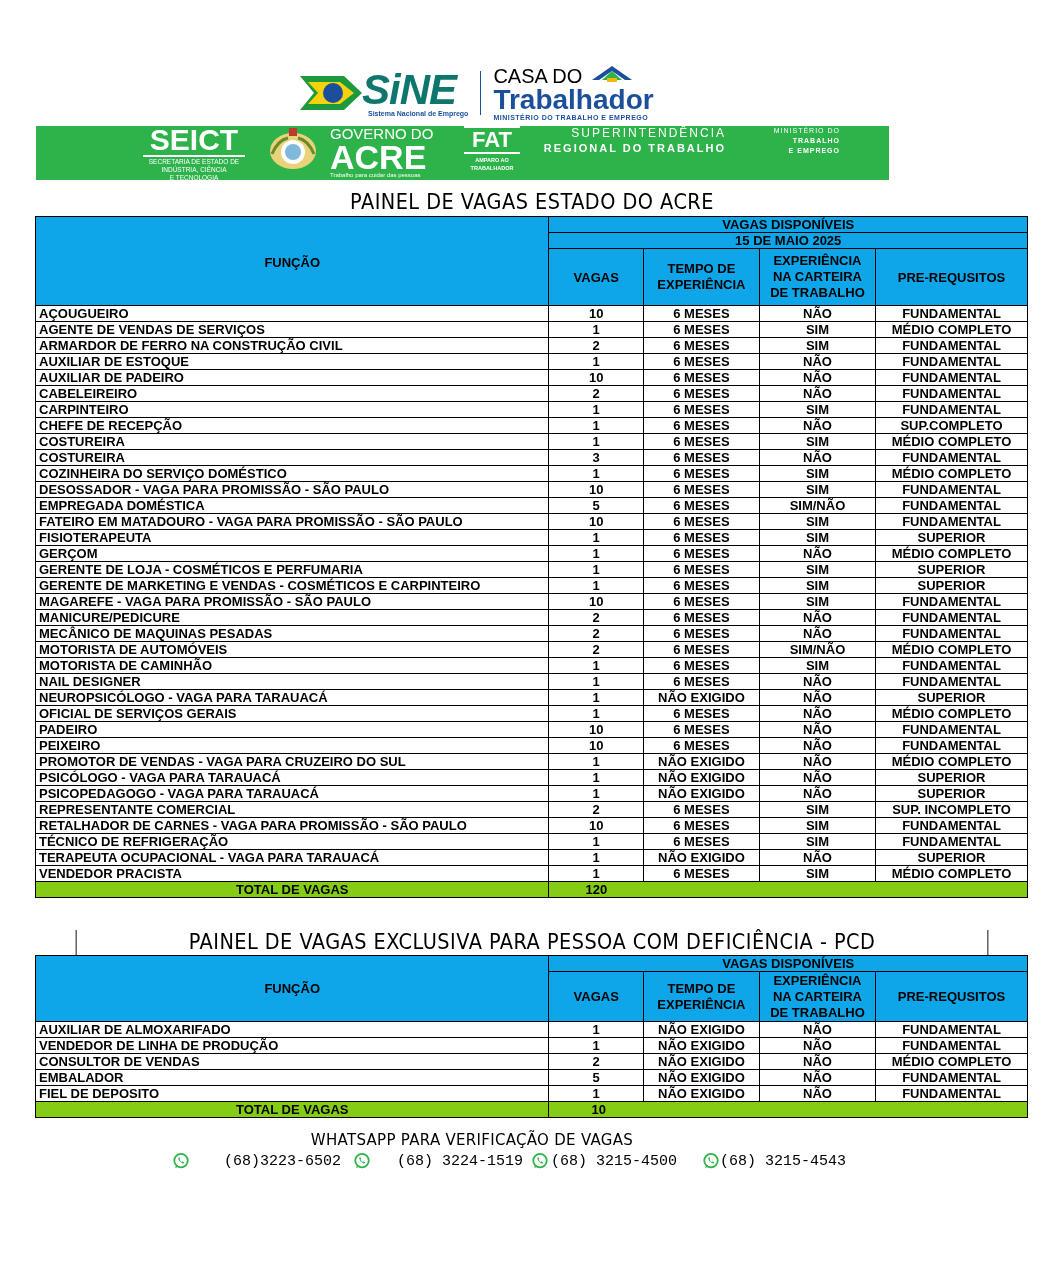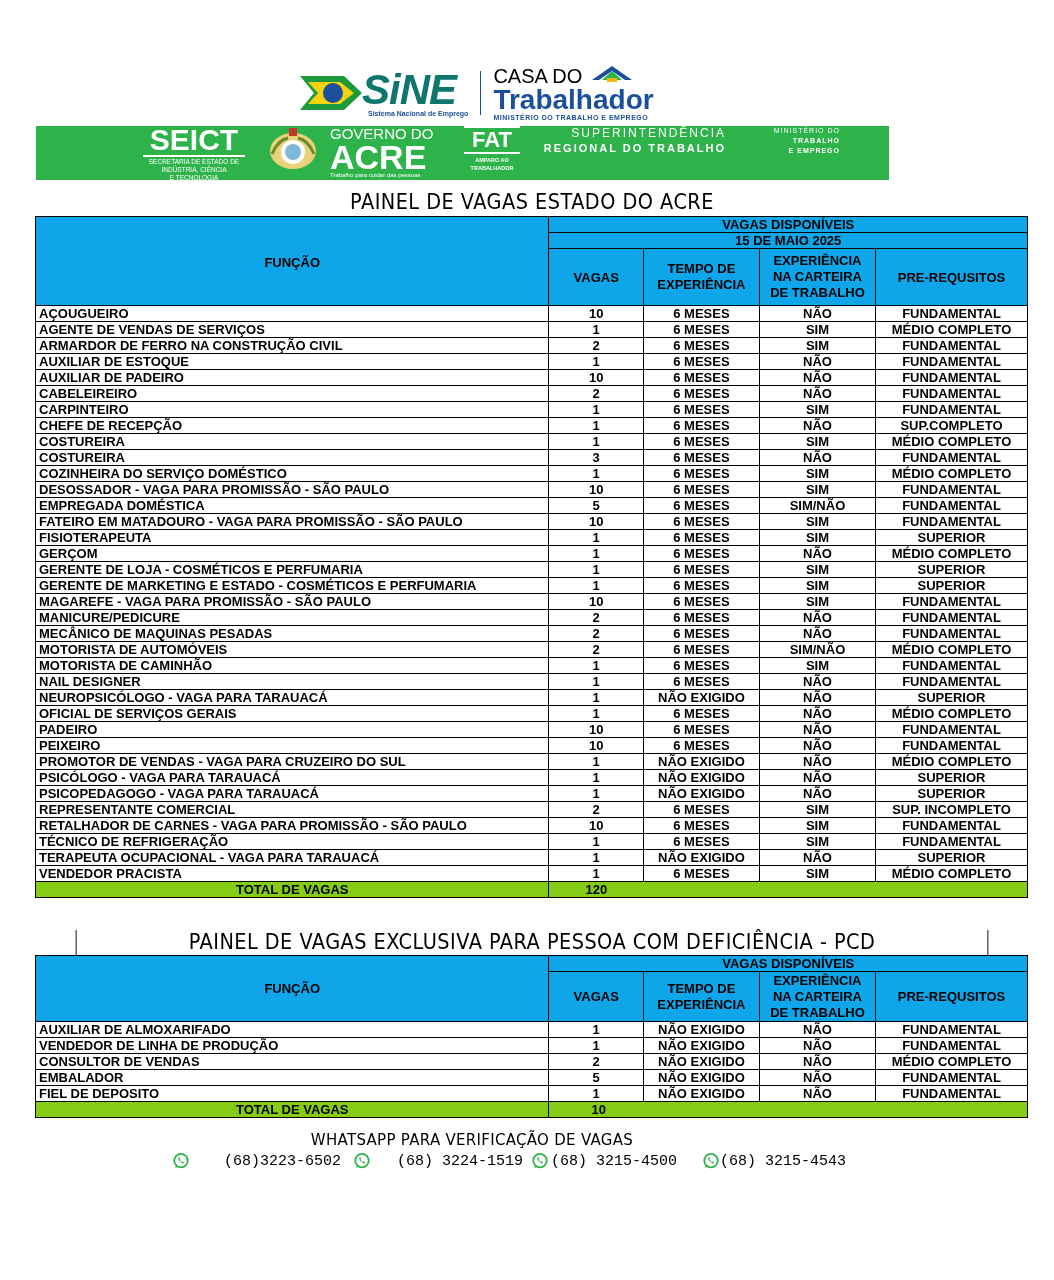--- a/index.html
+++ b/index.html
@@ -269,21 +269,21 @@
         <td class="c">MÉDIO COMPLETO</td>
       </tr>
       <tr>
         <td>GERENTE DE LOJA - COSMÉTICOS E PERFUMARIA</td>
         <td class="c">1</td>
         <td class="c">6 MESES</td>
         <td class="c">SIM</td>
         <td class="c">SUPERIOR</td>
       </tr>
       <tr>
-        <td>GERENTE DE MARKETING E ESTADO - COSMÉTICOS E PERFUMARIA</td>
+        <td>GERENTE DE MARKETING E VENDAS - COSMÉTICOS E CARPINTEIRO</td>
         <td class="c">1</td>
         <td class="c">6 MESES</td>
         <td class="c">SIM</td>
         <td class="c">SUPERIOR</td>
       </tr>
       <tr>
         <td>MAGAREFE - VAGA PARA PROMISSÃO - SÃO PAULO</td>
         <td class="c">10</td>
         <td class="c">6 MESES</td>
         <td class="c">SIM</td>

